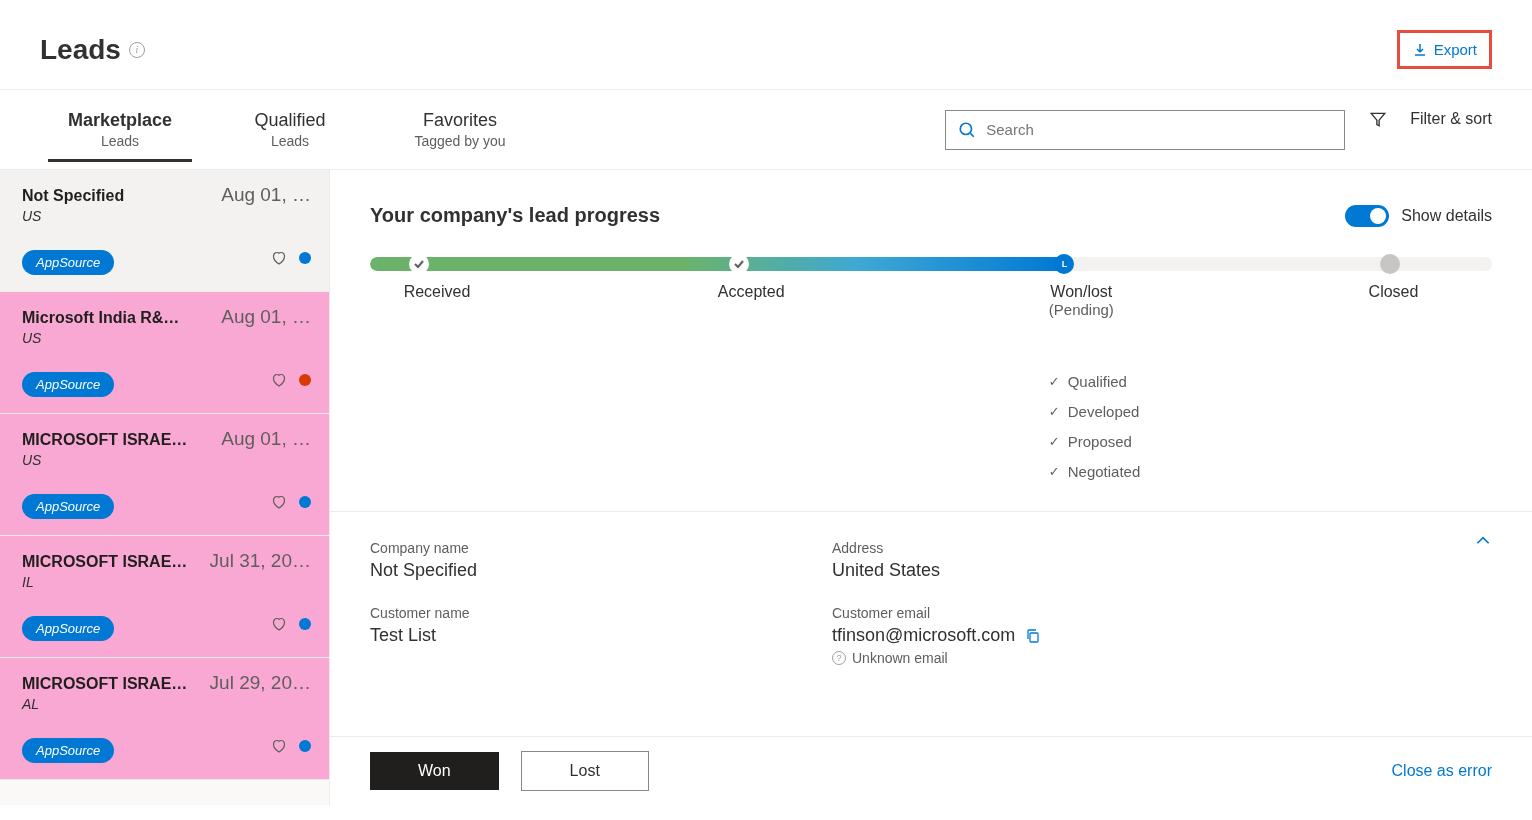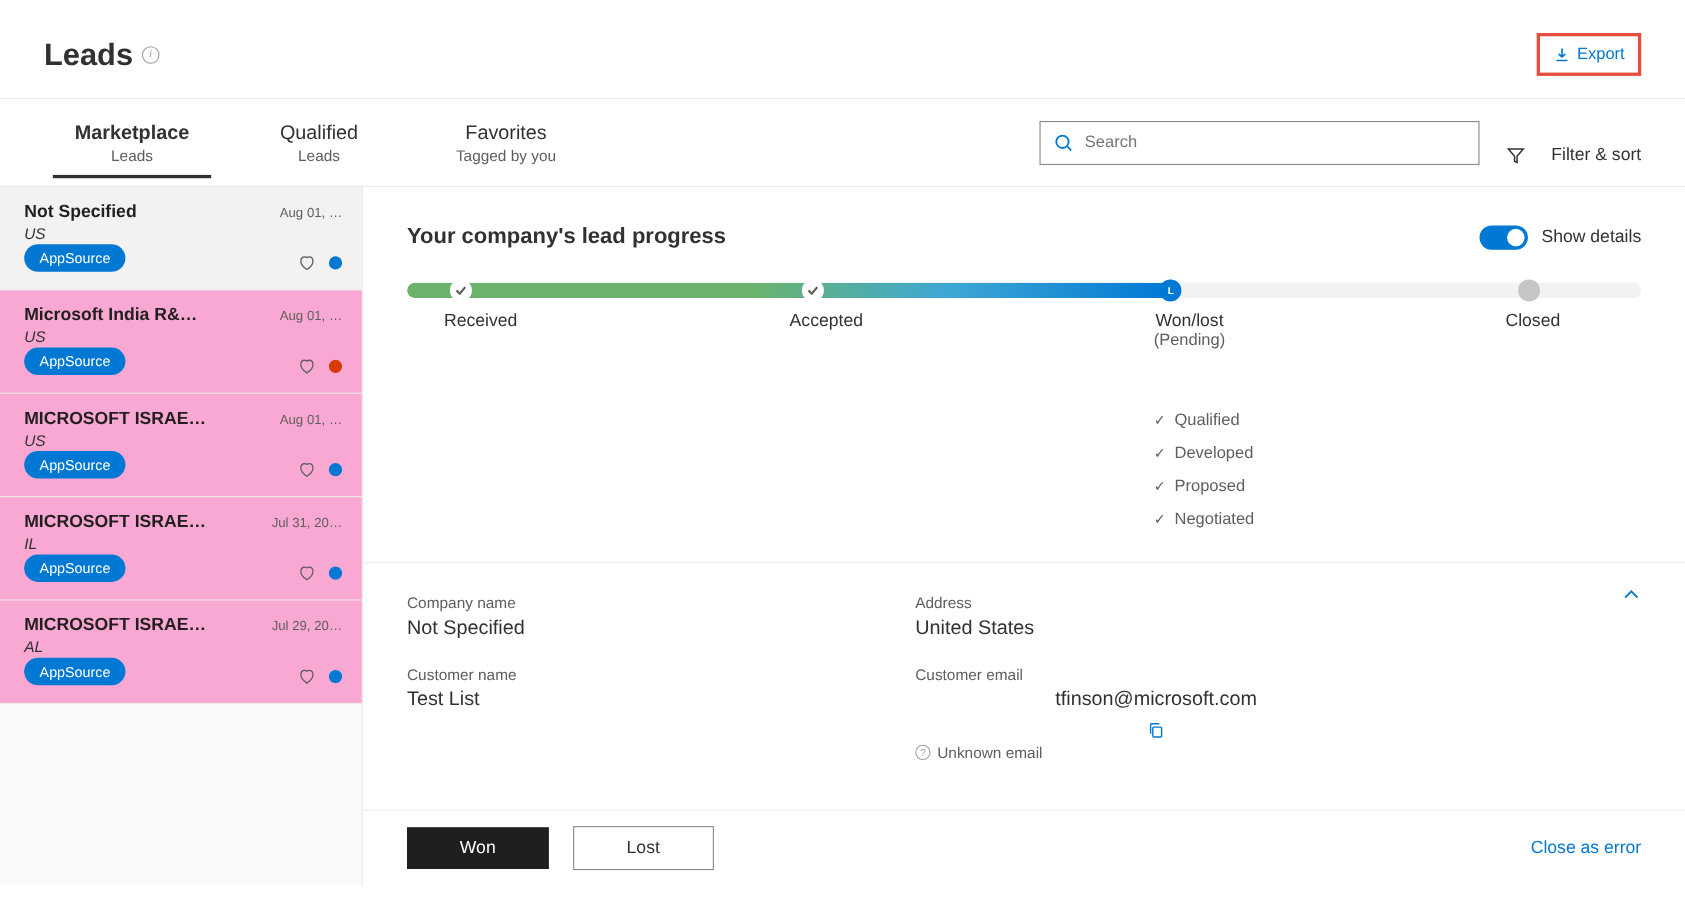--- a/index.html
+++ b/index.html
@@ -14,37 +14,37 @@
   .divider { border-bottom: 1px solid #edebe9; }
   
   .toolbar { display: flex; align-items: center; padding: 0 40px; height: 80px; border-bottom: 1px solid #edebe9; }
   .tabs { display: flex; gap: 50px; flex: 0 0 auto; margin-left: 20px; }
   .tab { display: flex; flex-direction: column; align-items: center; padding: 12px 0; cursor: pointer; position: relative; min-width: 120px; }
   .tab-title { font-size: 18px; color: #323130; font-weight: 400; }
   .tab-sub { font-size: 14px; color: #605e5c; margin-top: 2px; }
   .tab.active .tab-title { font-weight: 600; }
   .tab.active::after { content: ''; position: absolute; bottom: -1px; left: -12px; right: -12px; height: 3px; background: #323130; }
   
-  .toolbar-right { margin-left: auto; display: flex; align-items: flex-end; gap: 24px; }
+  .toolbar-right { margin-left: auto; display: flex; align-items: flex-start; gap: 24px; }
   .search-box { display: flex; align-items: center; border: 1px solid #8a8886; width: 400px; height: 40px; padding: 0 12px; gap: 10px; }
   .search-box svg { width: 18px; height: 18px; color: #0078d4; }
   .search-box input { border: none; outline: none; font-size: 15px; flex: 1; color: #605e5c; }
   .filter-btn { display: flex; align-items: center; gap: 23px; font-size: 16px; cursor: pointer; color: #323130; }
   .filter-btn svg { width: 18px; height: 18px; }
 
   .content { display: flex; height: calc(820px - 185px); }
   
   .sidebar { width: 330px; border-right: 1px solid #edebe9; overflow-y: auto; background: #faf9f8; }
   .lead-item { padding: 14px 18px 16px 22px; border-bottom: 1px solid #edebe9; cursor: pointer; background: #f9a8d4; }
   .lead-item.selected { background: #f3f2f1; }
   .lead-row1 { display: flex; justify-content: space-between; align-items: baseline; }
   .lead-title { font-size: 16px; font-weight: 600; color: #201f1e; white-space: nowrap; overflow: hidden; text-overflow: ellipsis; max-width: 190px; }
-  .lead-date { font-size: 12px; color: #605e5c; }
+  .lead-date { font-size: 19px; color: #605e5c; }
   .lead-sub { font-size: 14px; color: #323130; margin-top: 2px; font-style: italic; }
-  .lead-row2 { display: flex; justify-content: space-between; align-items: flex-end; margin-top: 2px; }
+  .lead-row2 { display: flex; justify-content: space-between; align-items: flex-start; margin-top: 26px; font-style: italic; }
   .badge { background: #0078d4; color: #fff; font-size: 13px; padding: 5px 14px; border-radius: 14px; }
   .lead-icons { display: flex; align-items: center; gap: 12px; }
   .heart-icon { width: 16px; height: 16px; color: #605e5c; }
   .dot { width: 12px; height: 12px; border-radius: 50%; }
   .dot.blue { background: #0078d4; }
   .dot.orange { background: #d83b01; }
 
   .main { flex: 1; display: flex; flex-direction: column; overflow: hidden; }
 
   .progress-section { padding: 34px 40px 24px 40px; border-bottom: 1px solid #edebe9; }
@@ -75,21 +75,21 @@
   .check-item { font-size: 15px; color: #605e5c; display: flex; align-items: center; gap: 8px; }
   .check-item::before { content: '✓'; font-size: 13px; }
 
   .details-section { padding: 28px 40px 10px 40px; position: relative; flex: 1; overflow: auto; }
   .chevron-collapse { position: absolute; right: 40px; top: 20px; cursor: pointer; color: #0078d4; }
   .chevron-collapse svg { width: 18px; height: 18px; }
   .detail-grid { display: grid; grid-template-columns: 1fr 1fr; column-gap: 40px; row-gap: 28px; max-width: 900px; gap: 24px; }
   .detail-field {}
   .field-label { font-size: 14px; color: #605e5c; margin-bottom: 4px; }
   .field-value { font-size: 18px; color: #323130; }
-  .email-row { display: flex; align-items: center; gap: 10px; flex-direction: column; }
+  .email-row { display: flex; align-items: center; gap: 10px; }
   .copy-icon { width: 16px; height: 16px; color: #0078d4; cursor: pointer; }
   .email-note { font-size: 14px; color: #605e5c; margin-top: 4px; display: flex; align-items: center; gap: 6px; }
   .q-icon { width: 14px; height: 14px; border: 1px solid #a19f9d; border-radius: 50%; display: inline-flex; align-items: center; justify-content: center; font-size: 9px; color: #a19f9d; }
 
   .actions-bar { padding: 14px 40px; display: flex; align-items: center; gap: 22px; border-top: 1px solid #edebe9; }
   .btn-won { background: #201f1e; color: #fff; padding: 10px 48px; font-size: 16px; border: none; cursor: pointer; }
   .btn-lost { background: #fff; color: #323130; padding: 10px 48px; font-size: 16px; border: 1px solid #8a8886; cursor: pointer; }
   .close-error { margin-left: auto; color: #0078d4; font-size: 16px; cursor: pointer; }
 </style>
 </head>

